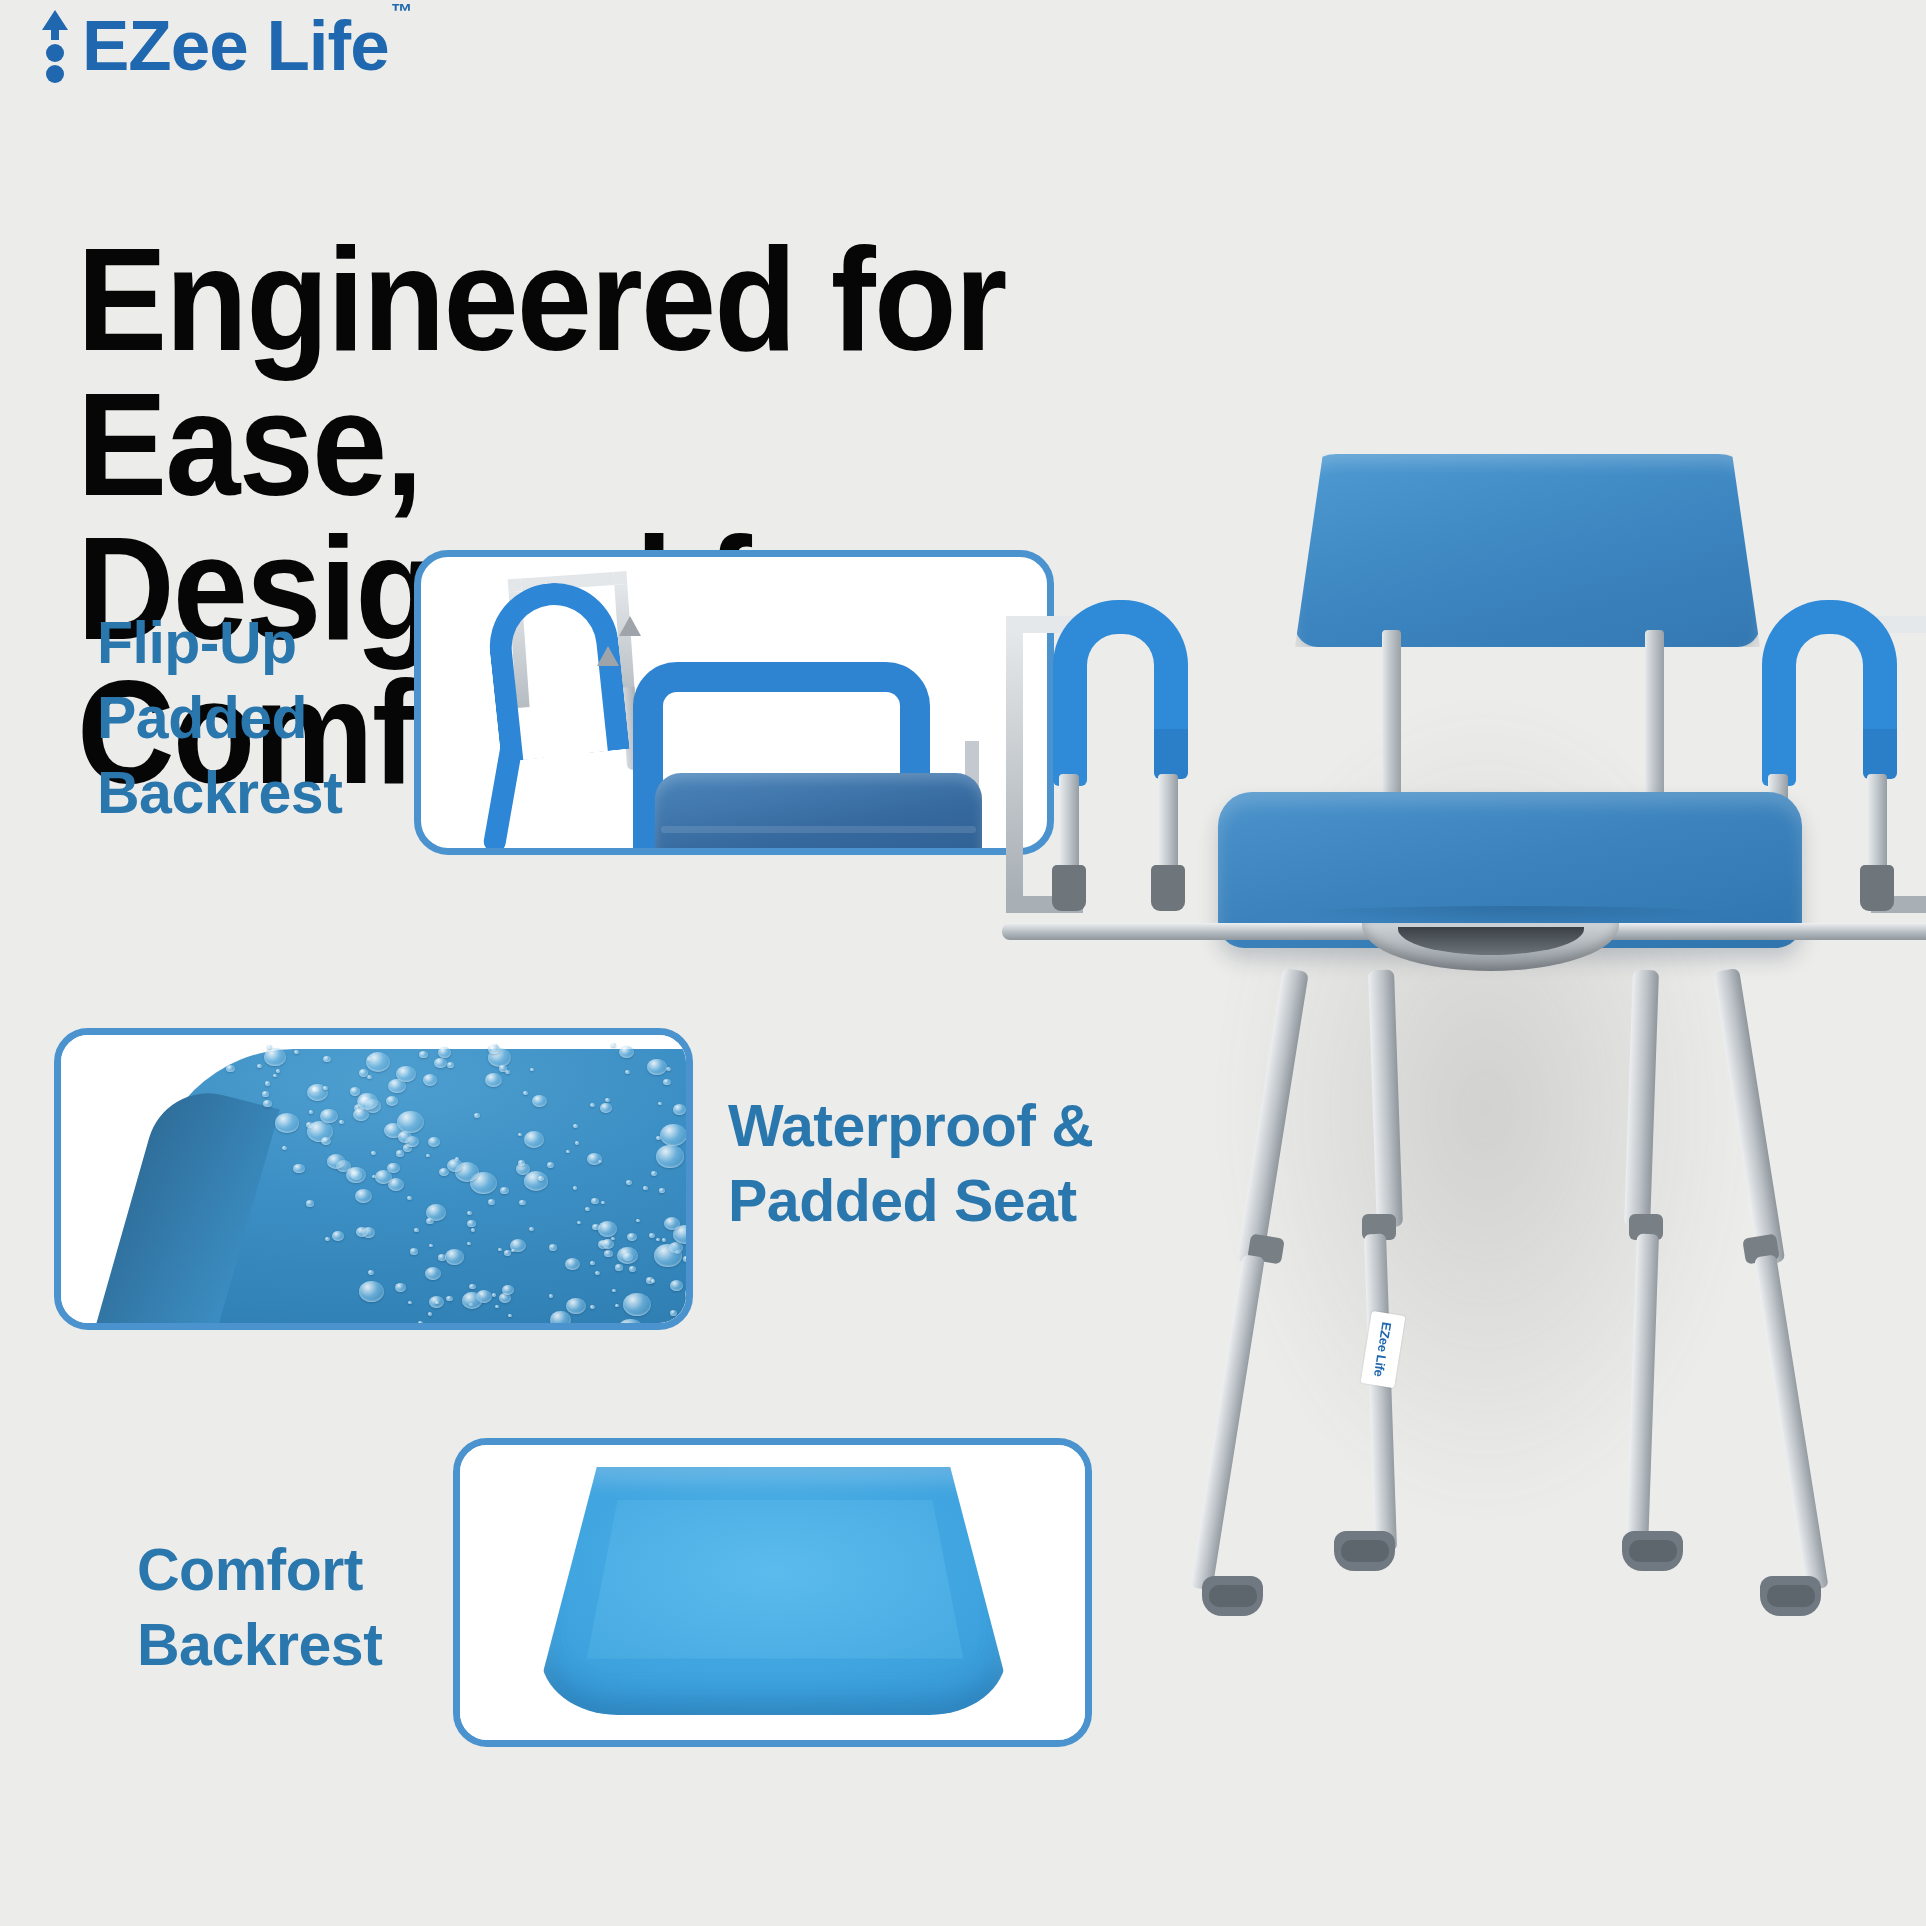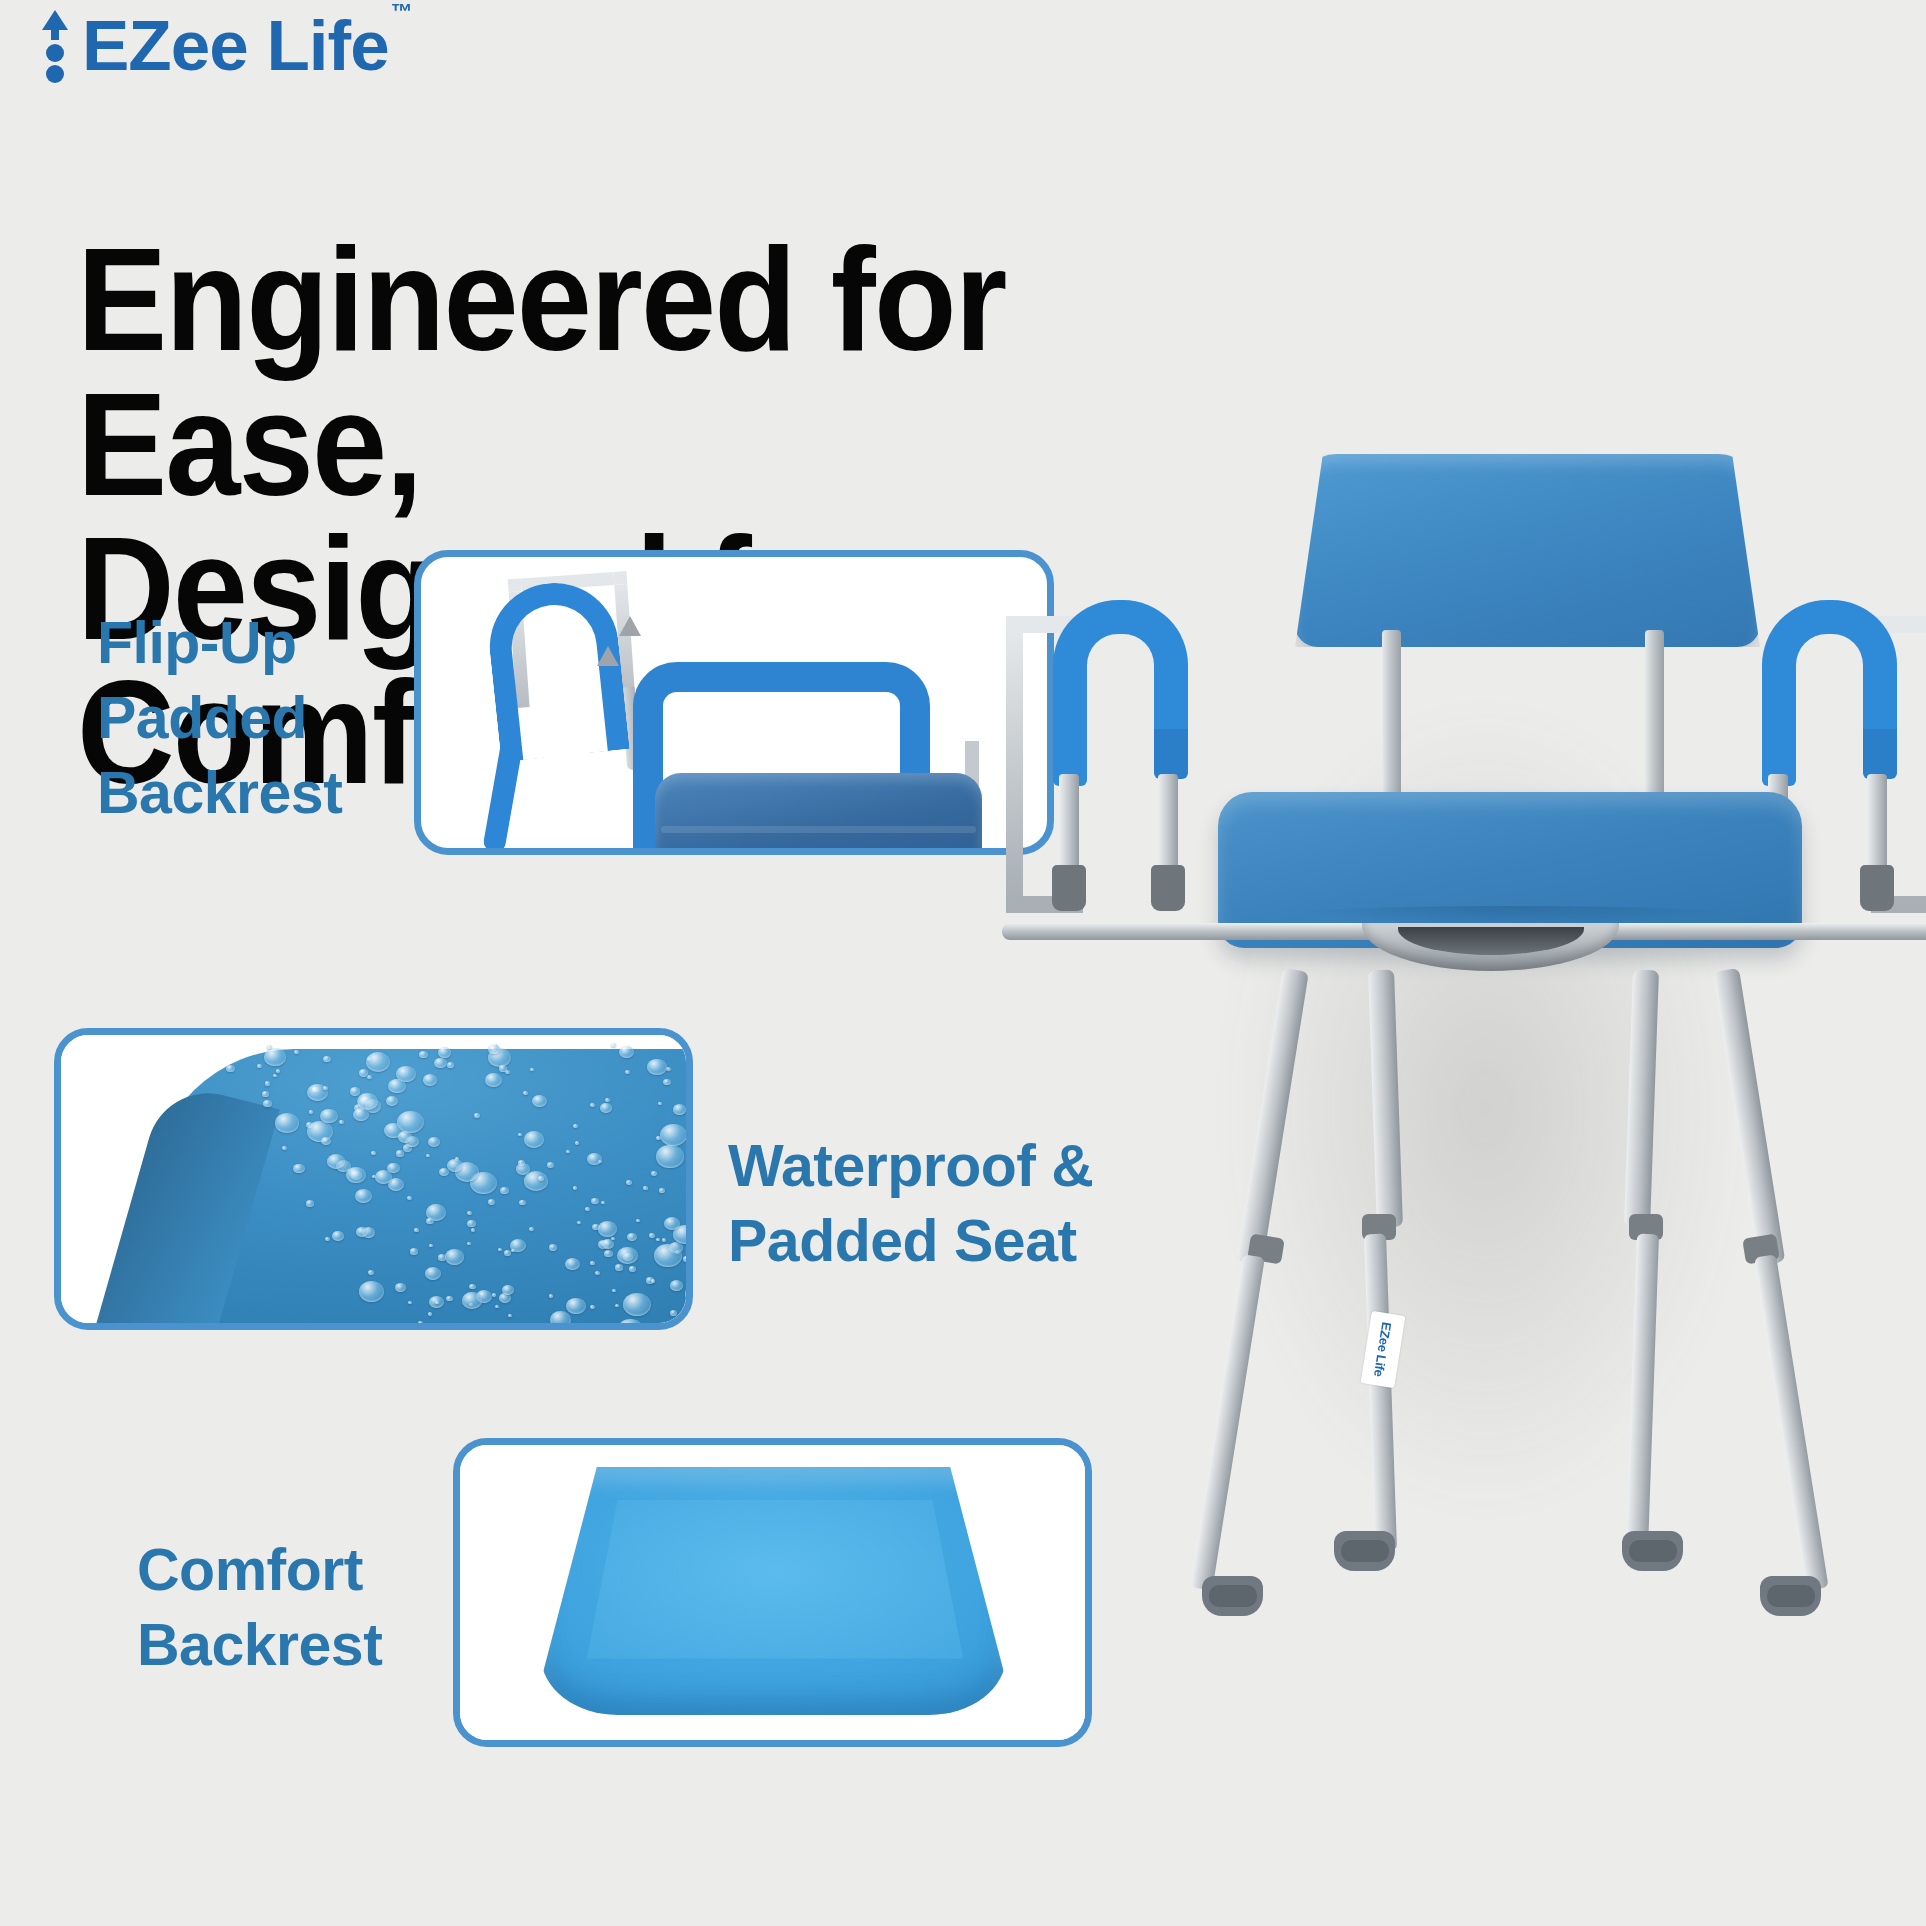--- a/index.html
+++ b/index.html
@@ -52,21 +52,21 @@
   .feat-label{
     position:absolute;
     color:#2A77AE;
     font-family:"Liberation Sans", sans-serif;
     font-weight:bold;
     font-size:59px;
     line-height:1.27;
     letter-spacing:-0.5px;
   }
   #label-armrests{left:97px;top:606px;width:327px;}
-  #label-seat{left:728px;top:1129px;width:426px;}
+  #label-seat{left:728px;top:1089px;width:426px;}
   #label-backrest{left:137px;top:1533px;width:327px;}
 
   
   .inset{
     position:absolute;background:#ffffff;
     border:7px solid #4A93CE;border-radius:34px;
     box-sizing:border-box;overflow:hidden;
   }
   #inset-armrests{left:414px;top:550px;width:640px;height:305px;}
   #inset-seat{left:54px;top:1028px;width:639px;height:302px;}

